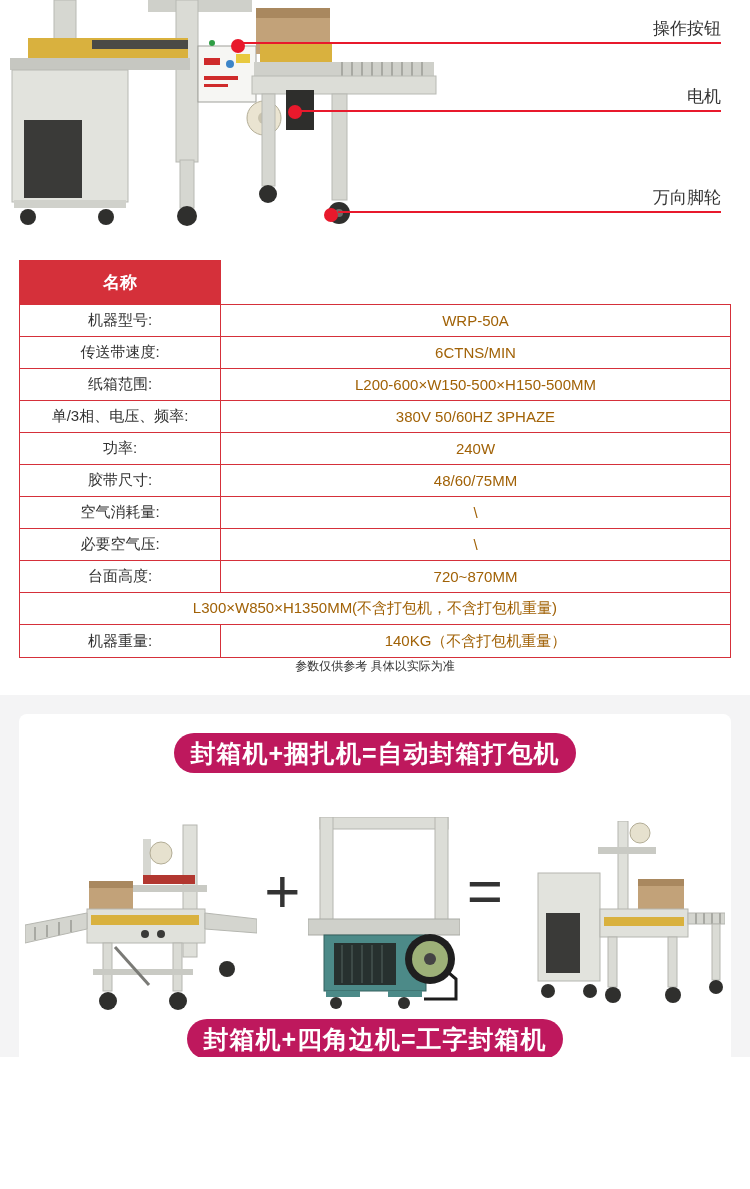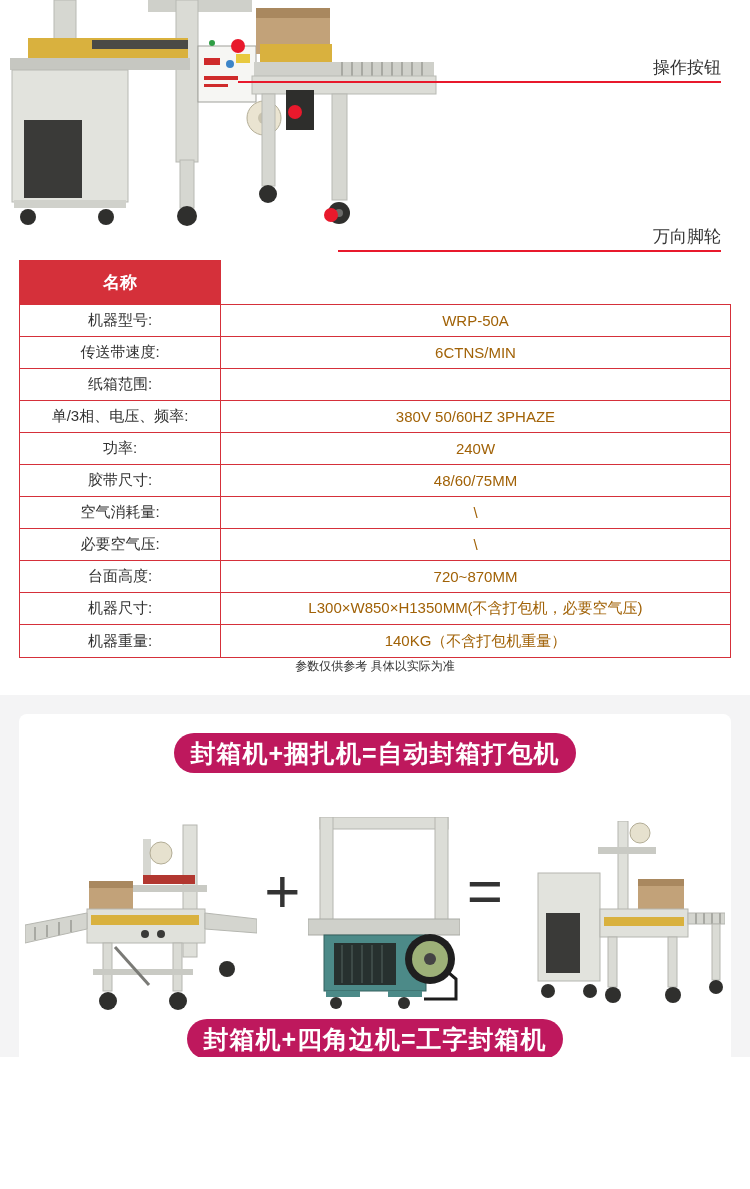--- a/index.html
+++ b/index.html
@@ -6,21 +6,21 @@
   html,body { width:750px; background:#ffffff; font-family:"Liberation Sans","DejaVu Sans",sans-serif; }
   .page { width:750px; height:1189px; overflow:hidden; background:#fff; }
 
   
   .hero { position:relative; width:750px; height:250px; background:#fff; }
   .hero-photo { position:absolute; left:0; top:0; }
   .dot { position:absolute; width:14px; height:14px; border-radius:50%; background:#e8192c; }
   .dot1 { left:231px; top:39px; }
   .dot2 { left:288px; top:105px; }
   .dot3 { left:324px; top:208px; }
-  .callout { position:absolute; right:29px; display:flex; flex-direction:column; align-items:flex-end;margin-top:39px; }
+  .callout { position:absolute; right:29px; display:flex; flex-direction:column; align-items:flex-end; }
   .callout .callout-line { width:100%; height:2px; background:#e8192c; margin-top:3px; }
   .callout .callout-label { font-size:17px; color:#333; line-height:20px; }
   .c1 { left:238px; top:19px; }
   .c2 { left:298px; top:87px; }
   .c3 { left:338px; top:188px; }
 
   
   .spec { padding:0 19px; }
   .spec-header { display:flex; height:44px; margin-top:10px; }
   .spec-header .hcell { background:#d5303a; color:#fff; font-size:17px; font-weight:bold;
@@ -118,20 +118,24 @@
     </svg>
 
     <div class="dot dot1"></div>
     <div class="dot dot2"></div>
     <div class="dot dot3"></div>
 
     <div class="callout c1">
       <span class="callout-label">操作按钮</span>
       <div class="callout-line"></div>
     </div>
+    <div class="callout c2">
+      <span class="callout-label">电机</span>
+      <div class="callout-line"></div>
+    </div>
     <div class="callout c3">
       <span class="callout-label">万向脚轮</span>
       <div class="callout-line"></div>
     </div>
   </section>
 
   <section class="spec">
     <div class="spec-header">
       <div class="hcell hname">名称</div>
       <div class="hgap"></div>
@@ -140,20 +144,21 @@
         <div class="spec-row">
         <div class="cname">机器型号:</div>
         <div class="cvalue">WRP-50A</div>
       </div>
         <div class="spec-row">
         <div class="cname">传送带速度:</div>
         <div class="cvalue">6CTNS/MIN</div>
       </div>
         <div class="spec-row">
         <div class="cname">纸箱范围:</div>
+        <div class="cvalue">L200-600×W150-500×H150-500MM</div>
       </div>
         <div class="spec-row">
         <div class="cname">单/3相、电压、频率:</div>
         <div class="cvalue">380V 50/60HZ 3PHAZE</div>
       </div>
         <div class="spec-row">
         <div class="cname">功率:</div>
         <div class="cvalue">240W</div>
       </div>
         <div class="spec-row">
@@ -166,22 +171,21 @@
       </div>
         <div class="spec-row">
         <div class="cname">必要空气压:</div>
         <div class="cvalue">\</div>
       </div>
         <div class="spec-row">
         <div class="cname">台面高度:</div>
         <div class="cvalue">720~870MM</div>
       </div>
         <div class="spec-row">
-        <div class="cname">机器尺寸:</div>
-        <div class="cvalue">L300×W850×H1350MM(不含打包机，必要空气压)</div>
+        <div class="cvalue">L300×W850×H1350MM(不含打包机，不含打包机重量)</div>
       </div>
         <div class="spec-row">
         <div class="cname">机器重量:</div>
         <div class="cvalue">140KG（不含打包机重量）</div>
       </div>
       </div>
     <p class="note">参数仅供参考 具体以实际为准</p>
   </section>
 
   <section class="combo">

